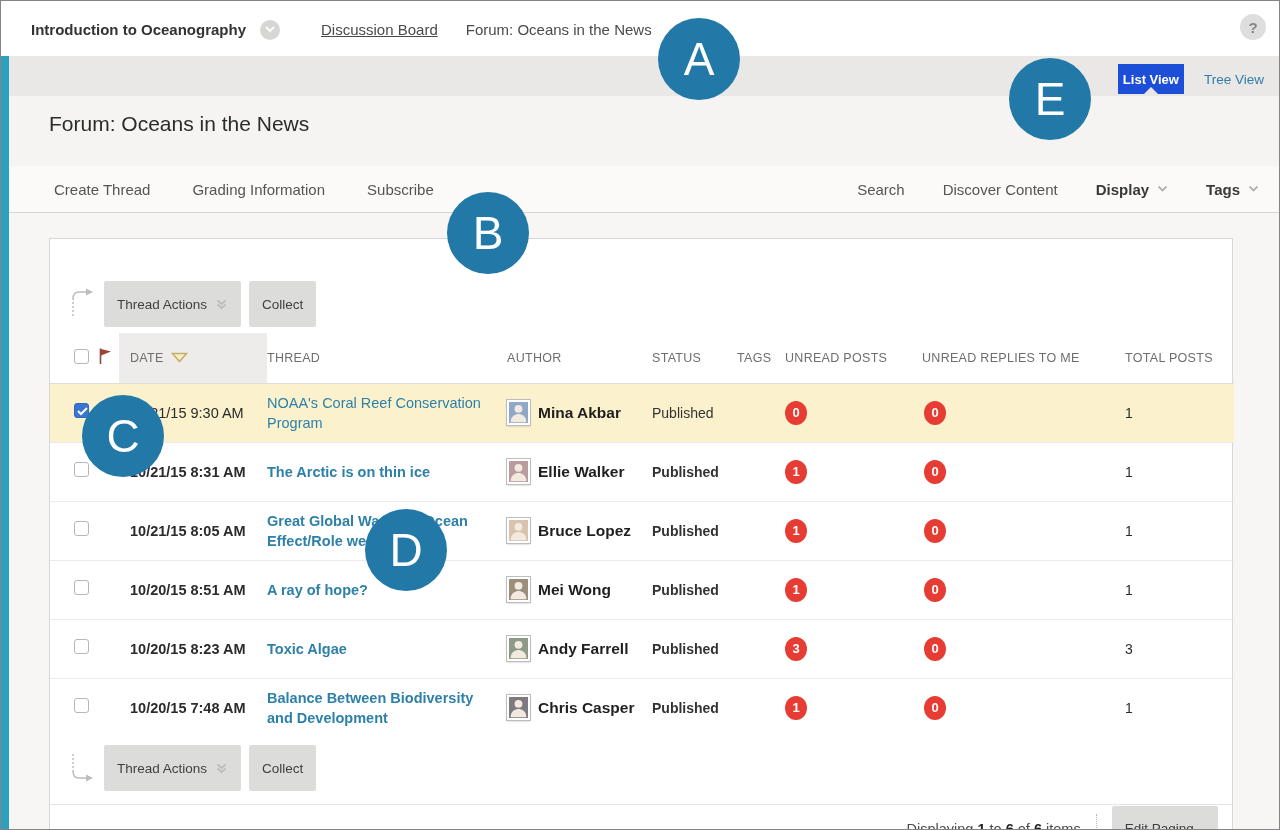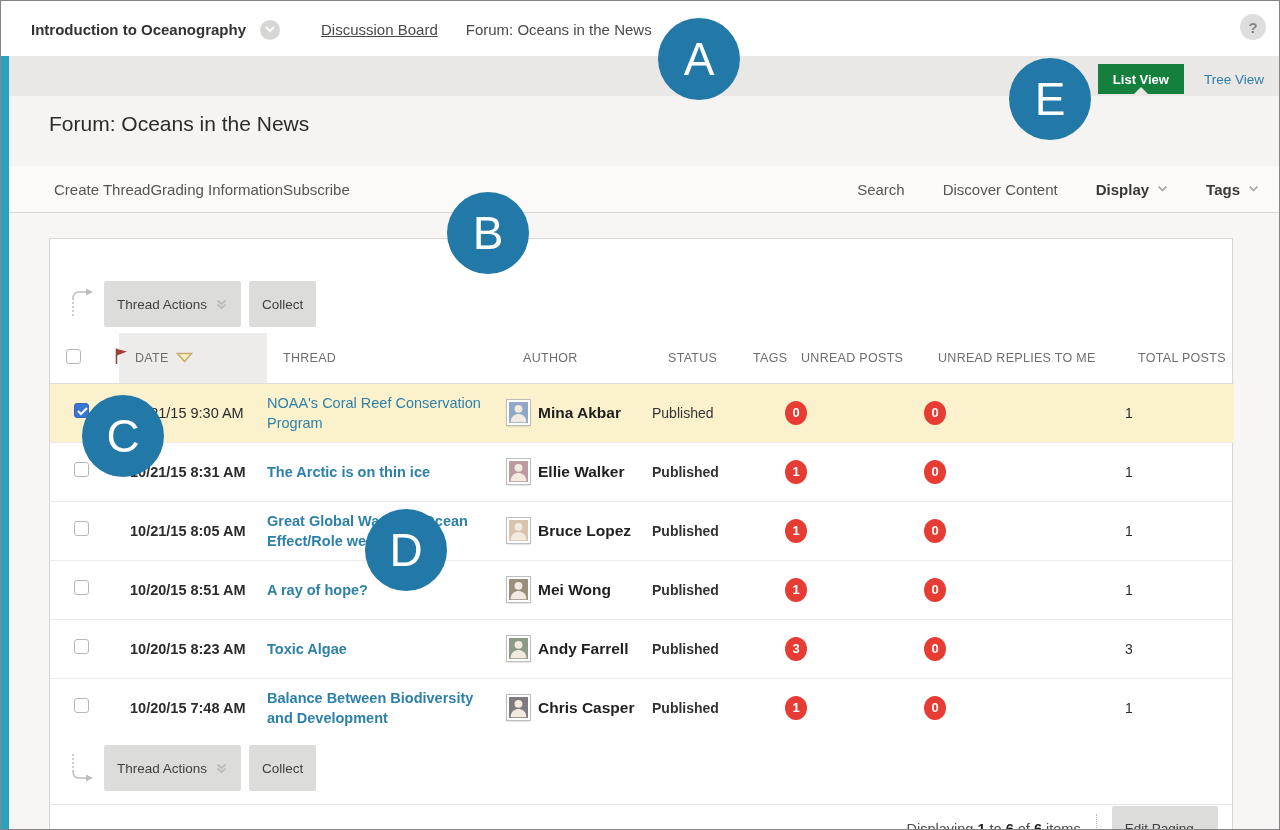--- a/index.html
+++ b/index.html
@@ -25,33 +25,33 @@
           display:flex; align-items:center; justify-content:center; }
 
   
   .below { position:absolute; left:0; top:55px; right:0; bottom:0; }
   .tealbar { position:absolute; left:0; top:0; bottom:0; width:8px; background:#2ba1bd; }
   .main { position:absolute; left:8px; top:0; right:0; bottom:0; }
 
   .strip { height:40px; background:#e9e8e6; position:relative; }
   .viewtoggle { position:absolute; right:15px; top:0; height:40px;
                 display:flex; align-items:flex-end; gap:20px; }
-  .btn-listview { position:relative; background:#15803d; color:#fff; font-weight:700;
-                  font-size:13px; padding:8px 15px; height:30px; margin-bottom:2px; border:none; }
+  .btn-listview { position:relative; background:#1d4ed8; color:#fff; font-weight:700;
+                  font-size:13px; padding:8px 5px; height:30px; margin-bottom:2px; border:none; }
   .btn-listview::after { content:""; position:absolute; bottom:0; left:50%; margin-left:-7px;
                   border-left:7px solid transparent; border-right:7px solid transparent;
                   border-bottom:7px solid #e9e8e6; }
   .tree-link { color:#2d7ea7; font-size:13.5px; margin-bottom:9px; text-decoration:none; }
 
   .band { height:70px; background:#f5f4f2; }
   .band h1 { padding:16px 0 0 40px; font-size:21px; font-weight:400; color:#2b2b2b; }
 
   .actionbar { height:47px; background:#fbfaf8; border-bottom:1px solid #d6d5d3;
                display:flex; align-items:center; }
-  .ab-left { display:flex; padding-left:45px; }
+  .ab-left { display:flex; gap:42px; padding-left:45px; }
   .ab-right { margin-left:auto; display:flex; gap:38px; align-items:center; padding-right:20px; }
   .ab-link { font-size:15px; color:#555; text-decoration:none; }
   .ab-drop { font-size:15px; color:#3a3a3a; font-weight:700; display:inline-flex;
              align-items:center; gap:8px; }
 
   .content { position:absolute; top:157px; left:0; right:0; bottom:0; background:#f7f6f4; }
   .card { margin:25px 0 0 40px; width:1184px; height:592px; background:#fff;
           border:1px solid #d8d7d5; border-bottom:none; }
 
   
@@ -59,21 +59,21 @@
   .toolbar.top { margin-top:42px; }
   .toolbar.bottom { margin-top:8px; }
   .btn { background:#dcdcda; border:none; border-radius:2px; color:#3f3f3f;
          font-size:13.5px; font-family:inherit; padding:8px 13px; margin-left:8px;
          display:inline-flex; align-items:center; gap:8px; height:46px; }
 
   
   table { border-collapse:collapse; table-layout:fixed; width:100%; margin-top:6px; }
   th, td { padding:0; text-align:left; vertical-align:middle; }
   tr.header-row { height:50px; border-bottom:1px solid #dededc; }
-  tr.header-row th { font-size:12.5px; font-weight:400; color:#6e6e6e; letter-spacing:.3px;padding-left:16px; }
+  tr.header-row th { font-size:12.5px; font-weight:400; color:#6e6e6e; letter-spacing:.3px; }
   th.th-date { background:#edecea; font-size:13px; font-weight:700; color:#222; }
   th.c-date, td.c-date { padding-left:11px; }
   .date-wrap { display:inline-flex; align-items:center; gap:7px; }
   tr.row { height:59px; border-top:1px solid #ebebe9; }
   tr.row.sel { background:#fbf2cd; }
   td.c-check, th.c-check { padding-left:24px; }
   td.c-date { font-size:14.5px; color:#2b2b2b; }
   td.c-thread { padding-right:18px; }
   .tlink { color:#2d81a9; font-size:14.5px; line-height:20px; white-space:pre-line;
            text-decoration:none; display:inline-block; }

